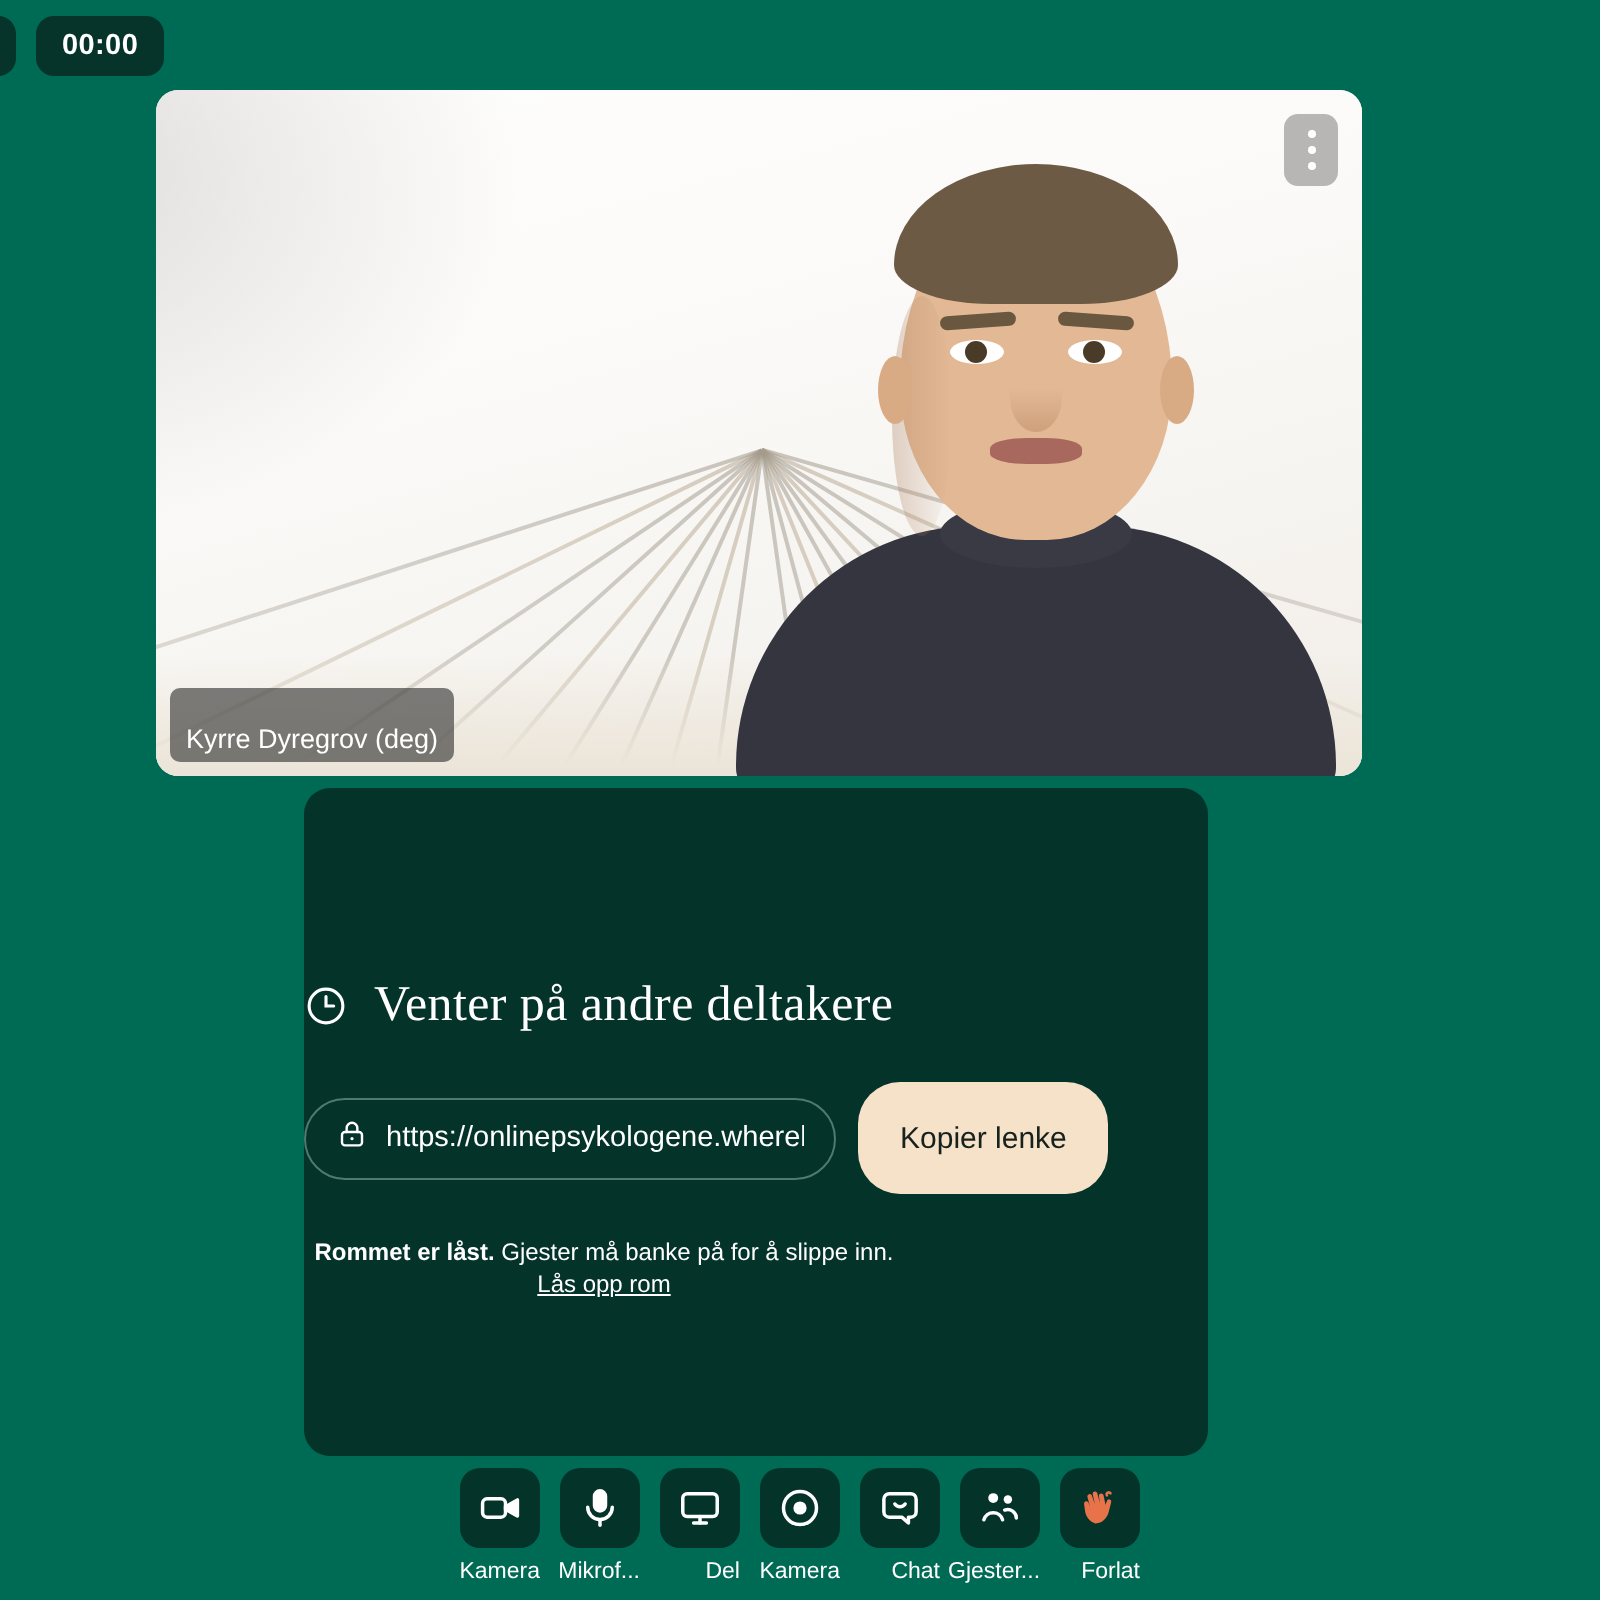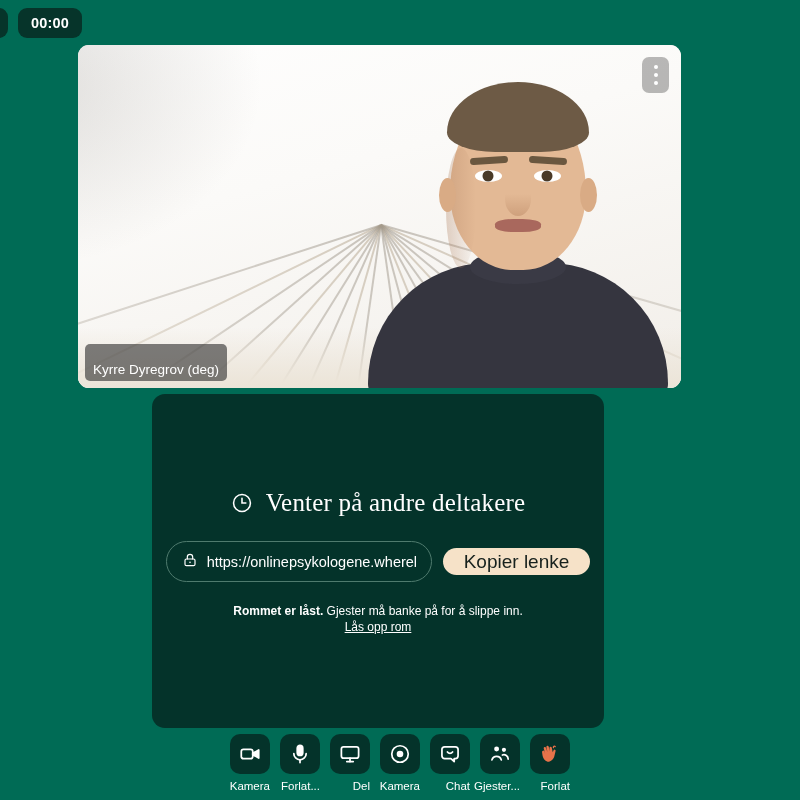--- a/index.html
+++ b/index.html
@@ -271,21 +271,21 @@
     position: absolute;
     left: 152px;
     top: 394px;
     width: 452px;
     height: 334px;
     background: #04332a;
     border-radius: 13px;
     z-index: 10;
     display: flex;
     flex-direction: column;
-    align-items: center;
+    align-items: flex-start;
   }
   .waiting-title {
     margin-top: 95px;
     display: flex;
     align-items: center;
     gap: 13px;
     color: #ffffff;
     font-family: "Liberation Serif", "DejaVu Serif", serif;
     font-size: 25px;
     font-weight: 400;
@@ -315,25 +315,25 @@
   .url-text {
     color: #ffffff;
     font-size: 14.5px;
     white-space: nowrap;
     overflow: hidden;
   }
   .copy-btn {
     background: #f6e2c8;
     color: #17211d;
     border: none;
-    height: 27px;
+    height: 56px;
     padding: 0 21px;
     border-radius: 21px;
     font-family: "Liberation Sans", sans-serif;
-    font-size: 19px;
+    font-size: 15px;
     cursor: pointer;
     white-space: nowrap;
   }
   .lock-note {
     margin-top: 22px;
     width: 300px;
     text-align: center;
     color: #ffffff;
     font-size: 12px;
     line-height: 1.32;
@@ -492,21 +492,21 @@
   </div>
 
   <div class="tool">
     <div class="tool-ico">
       <svg width="22" height="22" viewBox="0 0 24 24" fill="none" stroke="#ffffff" stroke-width="1.9" stroke-linecap="round">
         <rect x="9" y="2.6" width="6" height="11" rx="3" fill="#ffffff" stroke="#ffffff"></rect>
         <path d="M5.3 11.6 a6.7 6.7 0 0 0 13.4 0"></path>
         <path d="M12 18.4 V21.4"></path>
       </svg>
     </div>
-    <div class="tool-lbl">Forlat...</div>
+    <div class="tool-lbl">Mikrof...</div>
   </div>
 
   <div class="tool">
     <div class="tool-ico">
       <svg width="22" height="22" viewBox="0 0 24 24" fill="none" stroke="#ffffff" stroke-width="1.9" stroke-linecap="round" stroke-linejoin="round">
         <rect x="2.6" y="4.2" width="18.8" height="12.4" rx="2.4"></rect>
         <path d="M8.5 20.2 H15.5"></path>
         <path d="M12 16.6 V20.2"></path>
       </svg>
     </div>

